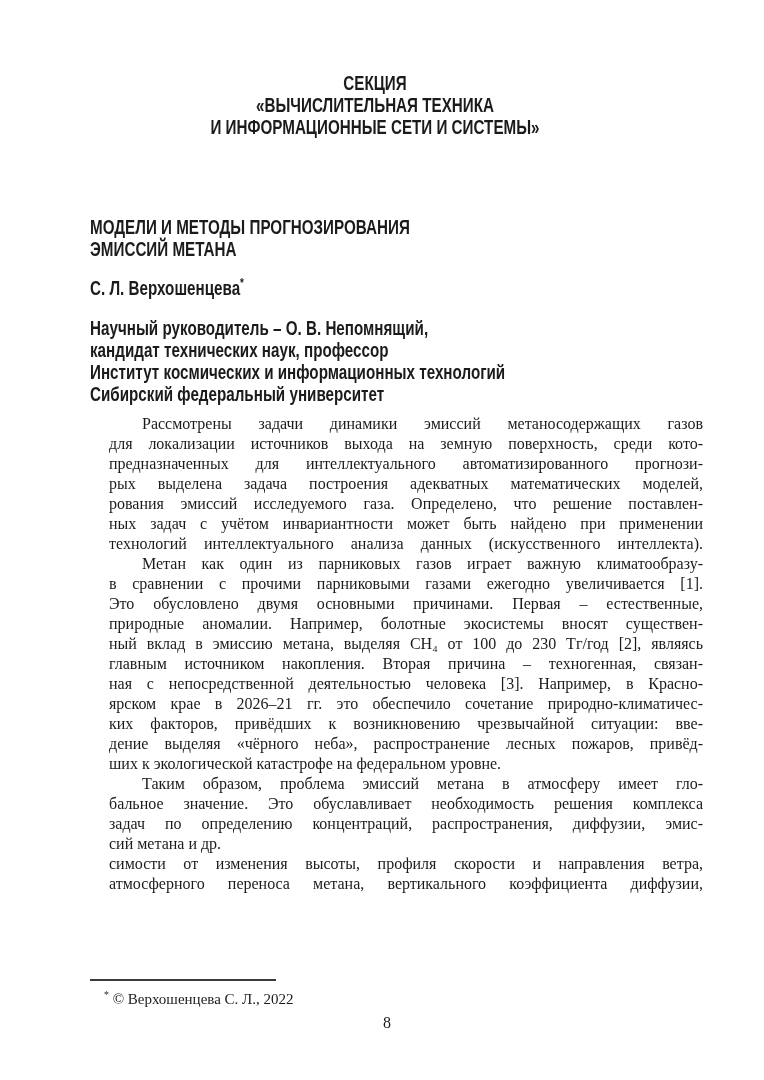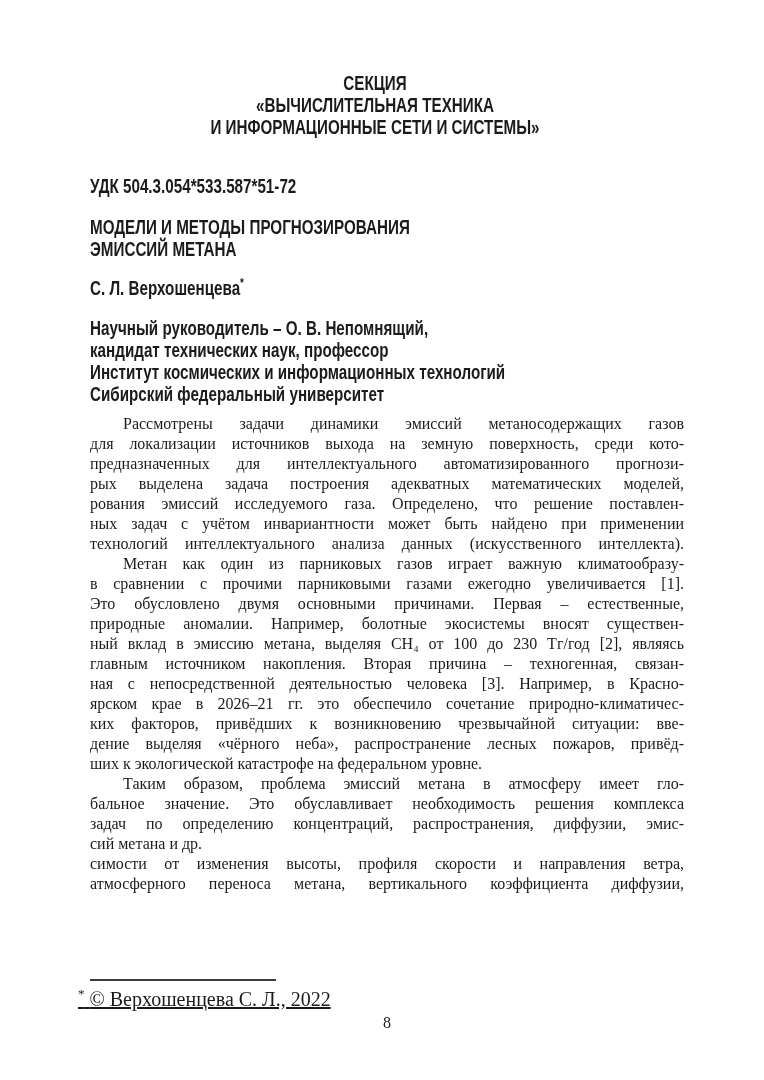--- a/index.html
+++ b/index.html
@@ -22,60 +22,57 @@
     white-space: nowrap;
     transform: scaleX(0.76);
     transform-origin: 0 50%;
   }
   .center-block { text-align: center; }
   .center-block .hline { transform-origin: 50% 50%; }
   .italic { }
 
   
   .serif { font-family: "Liberation Serif", serif; }
-  .body-block { width: 594px; }
+  .body-block { width: 594px; margin-left: 19px; }
   .pline {
     font-size: 16px;
     line-height: 20px;
     height: 20px;
     overflow: hidden;
     text-align: justify;
     text-align-last: justify;
   }
   .pline.plast { text-align-last: left; }
   .pline.indent { text-indent: 33px; }
 
   
   #section-header { position: absolute; top: 72px;  left: 78px; width: 594px; }
   #udc            { position: absolute; top: 175px; left: 90px; }
   #title          { position: absolute; top: 216px; left: 90px; }
   #author         { position: absolute; top: 277px; left: 90px; }
   #supervisor     { position: absolute; top: 317px; left: 90px; }
   #affiliation    { position: absolute; top: 361px; left: 90px; }
   #body-text      { position: absolute; top: 414px; left: 90px; }
   #footnote-rule  { position: absolute; top: 979px; left: 90px; width: 186px; border-top: 2px solid #3c3c3c; }
-  #footnote       { position: absolute; top: 989px; left: 78px; font-size: 20px; line-height: 20px; text-decoration: underline; }
+  #footnote       { position: absolute; top: 989px; left: 104px; font-size: 15px; line-height: 20px; }
   #page-number    { position: absolute; top: 1014px; left: 90px; width: 594px; text-align: center; font-size: 16px; }
 
   sup { font-size: 0.65em; vertical-align: super; line-height: 0; }
 </style>
 </head>
 <body>
 
 <div class="page">
 
   <div id="section-header" class="sans center-block">
     <div class="hline">СЕКЦИЯ</div>
     <div class="hline">«ВЫЧИСЛИТЕЛЬНАЯ ТЕХНИКА</div>
     <div class="hline">И ИНФОРМАЦИОННЫЕ СЕТИ И СИСТЕМЫ»</div>
   </div>
 
-  <div id="udc" class="sans">
-    <div class="hline">УДК 504.3.054*533.587*51-72</div>
-  </div>
 
   <div id="title" class="sans">
     <div class="hline">МОДЕЛИ И МЕТОДЫ ПРОГНОЗИРОВАНИЯ</div>
     <div class="hline">ЭМИССИЙ МЕТАНА</div>
   </div>
 
   <div id="author" class="sans">
     <div class="hline"><span>С. Л. Верхошенцева</span><sup>*</sup></div>
   </div>
 

